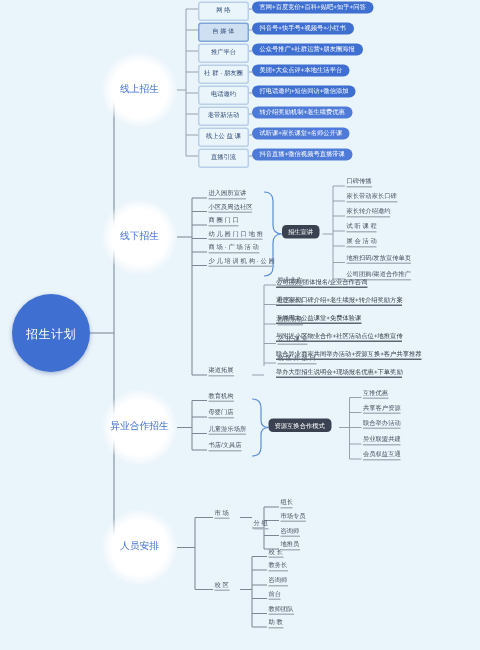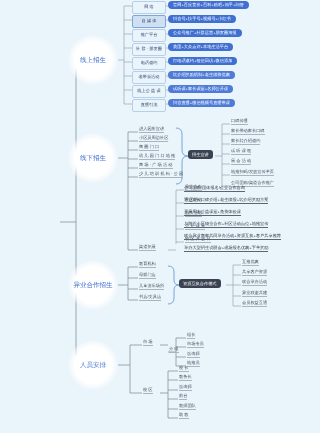--- a/index.html
+++ b/index.html
@@ -190,20 +190,23 @@
       <path d="M168 371 V418"></path>
       <path d="M168 371 H178"></path>
         <path d="M168 380 H178"></path>
         <path d="M168 390 H178"></path>
       <path d="M168 399 H178"></path>
         <path d="M168 409 H178"></path>
         <path d="M168 418 H178"></path>
     </g>
   </svg>
 
+  <div class="root">
+    <span>招生计划</span>
+  </div>
 
   <div class="l1" style="left:68px;top:35px;">
     <span>线上招生</span>
   </div>
   <div class="l1" style="left:68px;top:133px;">
     <span>线下招生</span>
   </div>
   <div class="l1" style="left:68px;top:260px;">
     <span>异业合作招生</span>
   </div>

